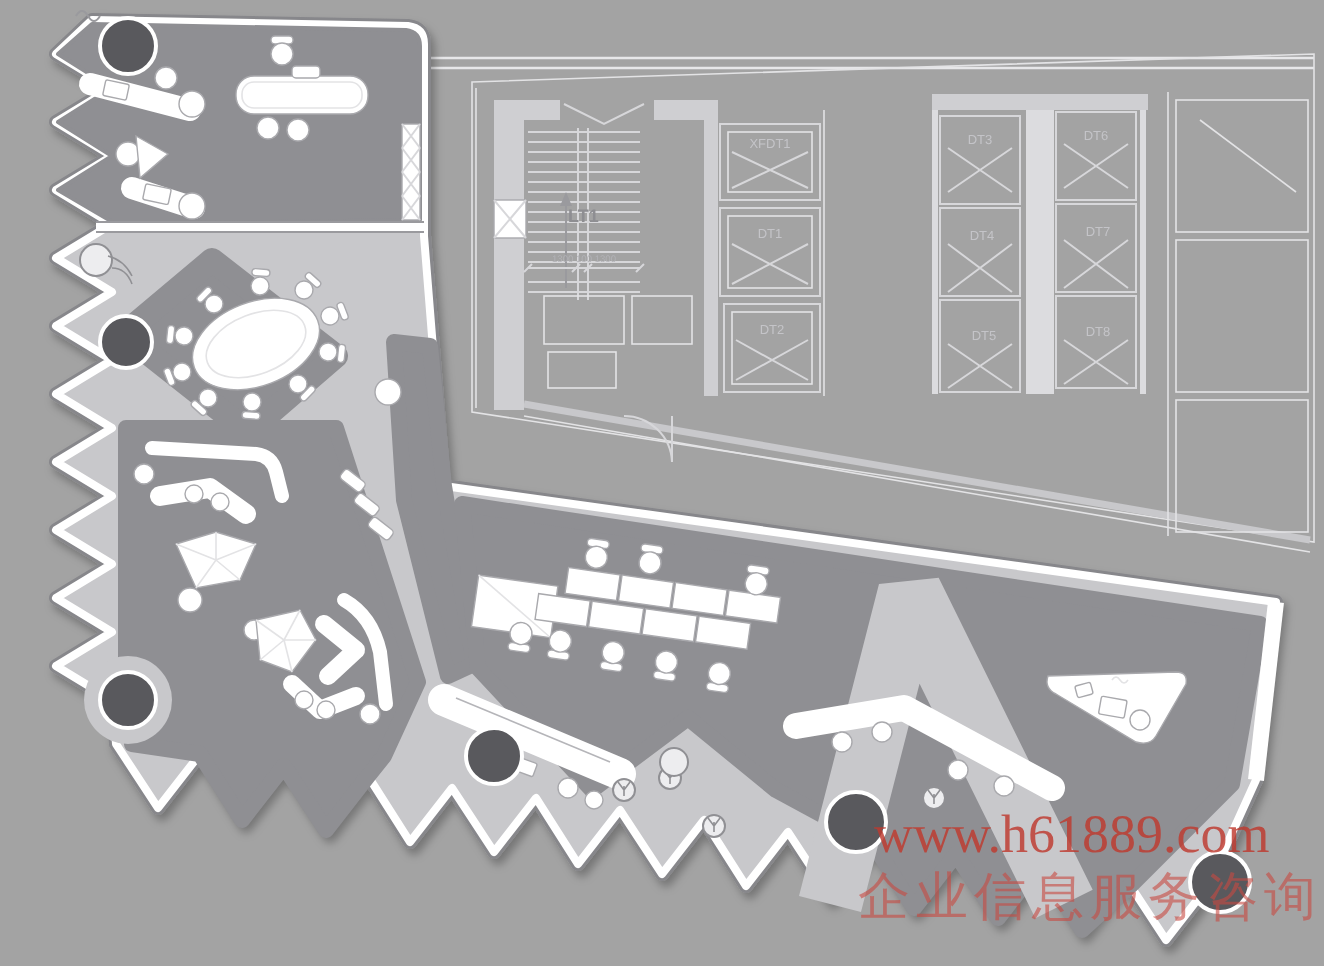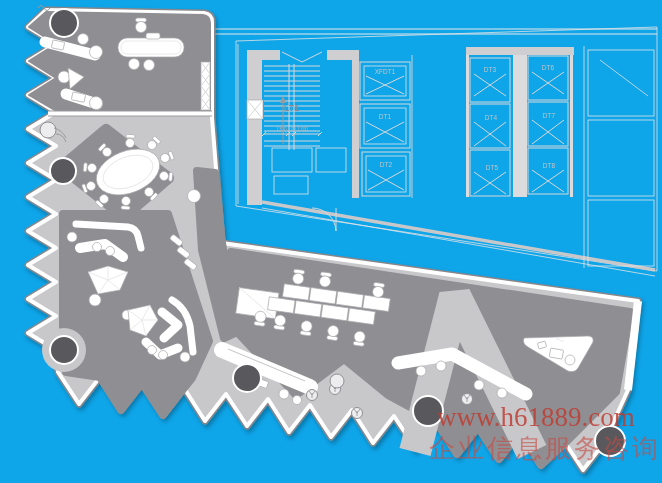--- a/index.html
+++ b/index.html
@@ -1,16 +1,16 @@
 <!DOCTYPE html>
 <html><head>
 <meta charset="utf-8">
 <style>
   html,body{margin:0;padding:0;background:#ffffff;}
-  #stage{position:relative;width:662px;height:483px;background:#0ea5e9;overflow:hidden;
+  #stage{position:relative;width:662px;height:483px;background:#a3a3a3;overflow:hidden;
          font-family:"Liberation Sans",sans-serif;}
   svg{display:block;}
   
   .f-line{stroke:#e7e7e9;stroke-width:1.2;fill:none;}
   .f-stroke{stroke:#d7d7da;stroke-width:1;fill:none;}
   .f-stroke2{stroke:#e3e3e5;stroke-width:.8;fill:none;}
   .f-fill{fill:#cfcfd2;}
   .f-fill2{fill:#dcdcdf;}
   .f-text{font-size:6.5px;fill:#c4c4c8;text-anchor:middle;font-family:"Liberation Sans",sans-serif;}
   .lt-text{font-size:9px;font-weight:bold;fill:#8e8e92;font-family:"Liberation Sans",sans-serif;}

